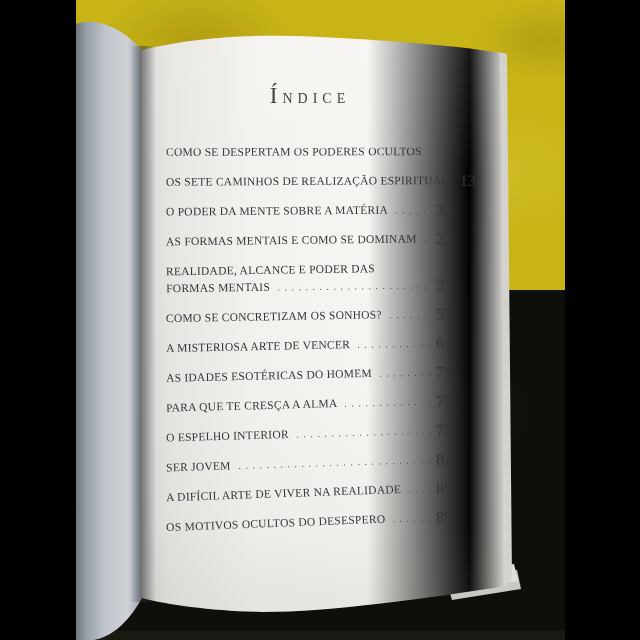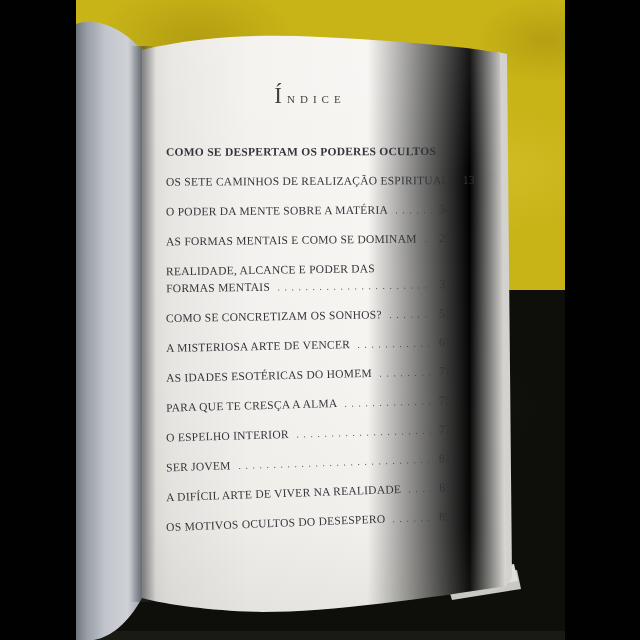--- a/index.html
+++ b/index.html
@@ -37,39 +37,39 @@
   .floor-strip{position:absolute;left:76px;top:631px;width:489px;height:9px;background:rgba(95,95,72,.16);}
 
   .book-svg{position:absolute;left:0;top:0;}
 
   
   .page-content{
     position:absolute;left:166px;top:84px;width:288px;
     color:var(--text-ink,#35343a);
   }
   .page-title{
-    text-align:center;font-size:11px;letter-spacing:5px;
+    text-align:center;font-size:14px;letter-spacing:5px;
     color:var(--title-ink,#46423e);line-height:24px;margin:0 0 32px 0;font-weight:normal;
   }
   .page-title::first-letter{font-size:23px;}
   .toc{width:100%;}
   .toc-entry{margin:0 0 12px 0;transform-origin:100% 50%;}
   .toc-line,.toc-label{
     font-size:11.5px;line-height:17px;letter-spacing:.25px;white-space:nowrap;
   }
   .toc-row{display:flex;align-items:flex-end;}
   .toc-label{flex:0 0 auto;}
   .toc-italic{font-style:italic;letter-spacing:.1px;}
   .toc-dots{
     flex:1 1 auto;height:5px;margin:0 4px 3px 7px;
     background-image:radial-gradient(circle 1px at 1.5px 2.5px, var(--dot-ink,#46464c) 85%, rgba(0,0,0,0));
     background-size:7px 5px;background-repeat:repeat-x;background-position:0 100%;
   }
   .toc-page{
-    flex:0 0 auto;min-width:18px;text-align:center;font-size:12px;line-height:17px;
+    flex:0 0 auto;min-width:18px;text-align:left;font-size:16px;line-height:17px;
     color:var(--text-ink,#35343a);
   }
 </style>
 </head>
 <body>
 
 <div class="scene">
 
   <div class="felt-yellow"></div>
   <div class="felt-dark"></div>
@@ -120,21 +120,21 @@
     <path d="M142,50 C 200,36 260,34 320,37 C 400,41 460,46 500,53
              C 502,230 504,420 506,586
              C 430,598 330,612 262,612 C 214,611 168,605 142,598 Z" fill="url(#pageVert)"></path>
 
     <rect x="130" y="46" width="26" height="556" fill="url(#gutterGrad)"></rect>
   </svg>
 
   <div class="page-content">
     <div class="page-title">ÍNDICE</div>
     <div class="toc" id="toc">
-        <div class="toc-entry" style="transform: rotate(-0.17deg); font-weight: bold;">
+        <div class="toc-entry" style="transform: rotate(-0.17deg);">
           <div class="toc-line">COMO SE DESPERTAM OS PODERES OCULTOS</div>
         </div>
         <div class="toc-entry" style="transform: rotate(-0.34deg);">
           <div class="toc-row">
             <span class="toc-label">OS SETE CAMINHOS DE REALIZAÇÃO ESPIRITUAL</span>
             <span class="toc-dots"></span>
             <span class="toc-page">13</span>
           </div>
         </div>
         <div class="toc-entry" style="transform: rotate(-0.51deg);">

